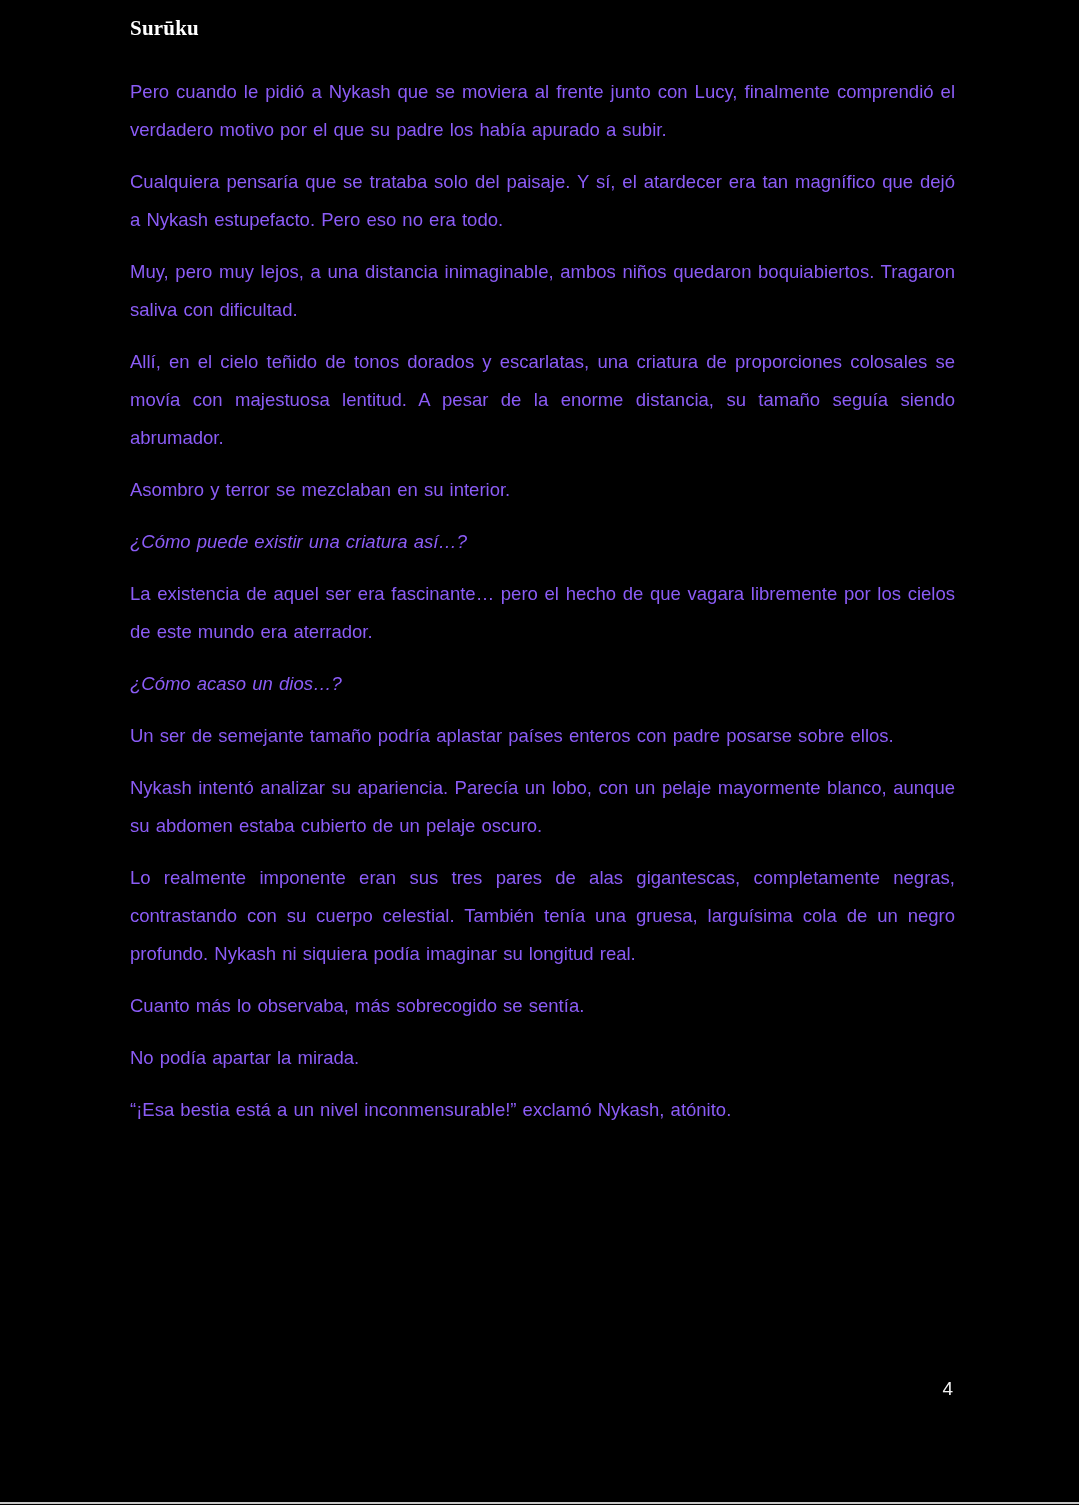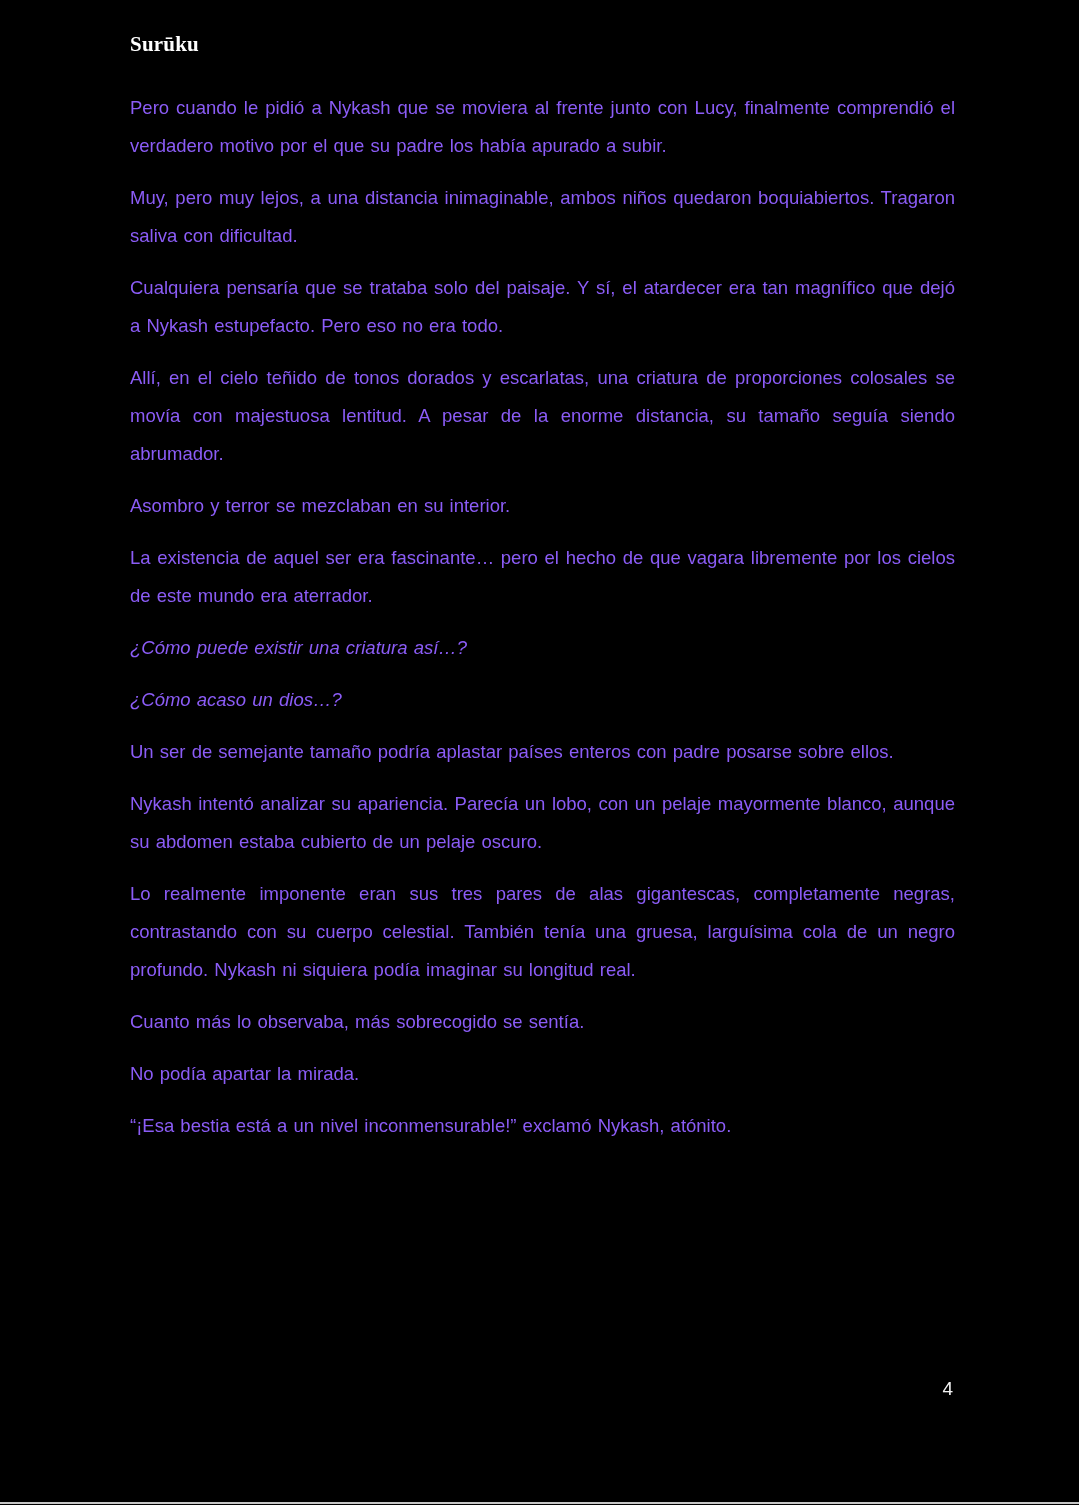--- a/index.html
+++ b/index.html
@@ -18,21 +18,21 @@
     }
     .page {
       position: absolute;
       top: 0;
       left: 0;
       width: 1079px;
       height: 1505px;
       background: #000000;
     }
     .content {
-      padding: 32px 124px 0 130px;
+      padding: 16px 124px 0 130px;
     }
     .doc-title {
       font-family: "Liberation Serif", serif;
       font-weight: bold;
       font-size: 21px;
       letter-spacing: 0.2px;
       margin: 0 0 32px 0;
       color: #ffffff;
       text-align: left;
     }
@@ -65,26 +65,26 @@
     }
   </style>
 </head>
 <body>
 
 <div class="page">
   <div class="content">
     <h1 class="doc-title">Surūku</h1>
 
     <p class="para">Pero cuando le pidió a Nykash que se moviera al frente junto con Lucy, finalmente comprendió el verdadero motivo por el que su padre los había apurado a subir.</p>
+    <p class="para">Cualquiera pensaría que se trataba solo del paisaje. Y sí, el atardecer era tan magnífico que dejó a Nykash estupefacto. Pero eso no era todo.</p>
     <p class="para">Muy, pero muy lejos, a una distancia inimaginable, ambos niños quedaron boquiabiertos. Tragaron saliva con dificultad.</p>
-    <p class="para">Cualquiera pensaría que se trataba solo del paisaje. Y sí, el atardecer era tan magnífico que dejó a Nykash estupefacto. Pero eso no era todo.</p>
     <p class="para">Allí, en el cielo teñido de tonos dorados y escarlatas, una criatura de proporciones colosales se movía con majestuosa lentitud. A pesar de la enorme distancia, su tamaño seguía siendo abrumador.</p>
     <p class="para">Asombro y terror se mezclaban en su interior.</p>
+    <p class="para italic">¿Cómo puede existir una criatura así…?</p>
     <p class="para">La existencia de aquel ser era fascinante… pero el hecho de que vagara libremente por los cielos de este mundo era aterrador.</p>
-    <p class="para italic">¿Cómo puede existir una criatura así…?</p>
     <p class="para italic">¿Cómo acaso un dios…?</p>
     <p class="para">Un ser de semejante tamaño podría aplastar países enteros con padre posarse sobre ellos.</p>
     <p class="para">Nykash intentó analizar su apariencia. Parecía un lobo, con un pelaje mayormente blanco, aunque su abdomen estaba cubierto de un pelaje oscuro.</p>
     <p class="para">Lo realmente imponente eran sus tres pares de alas gigantescas, completamente negras, contrastando con su cuerpo celestial. También tenía una gruesa, larguísima cola de un negro profundo. Nykash ni siquiera podía imaginar su longitud real.</p>
     <p class="para">Cuanto más lo observaba, más sobrecogido se sentía.</p>
     <p class="para">No podía apartar la mirada.</p>
     <p class="para">“¡Esa bestia está a un nivel inconmensurable!” exclamó Nykash, atónito.</p>
   </div>
 
   <div class="page-number">4</div>

